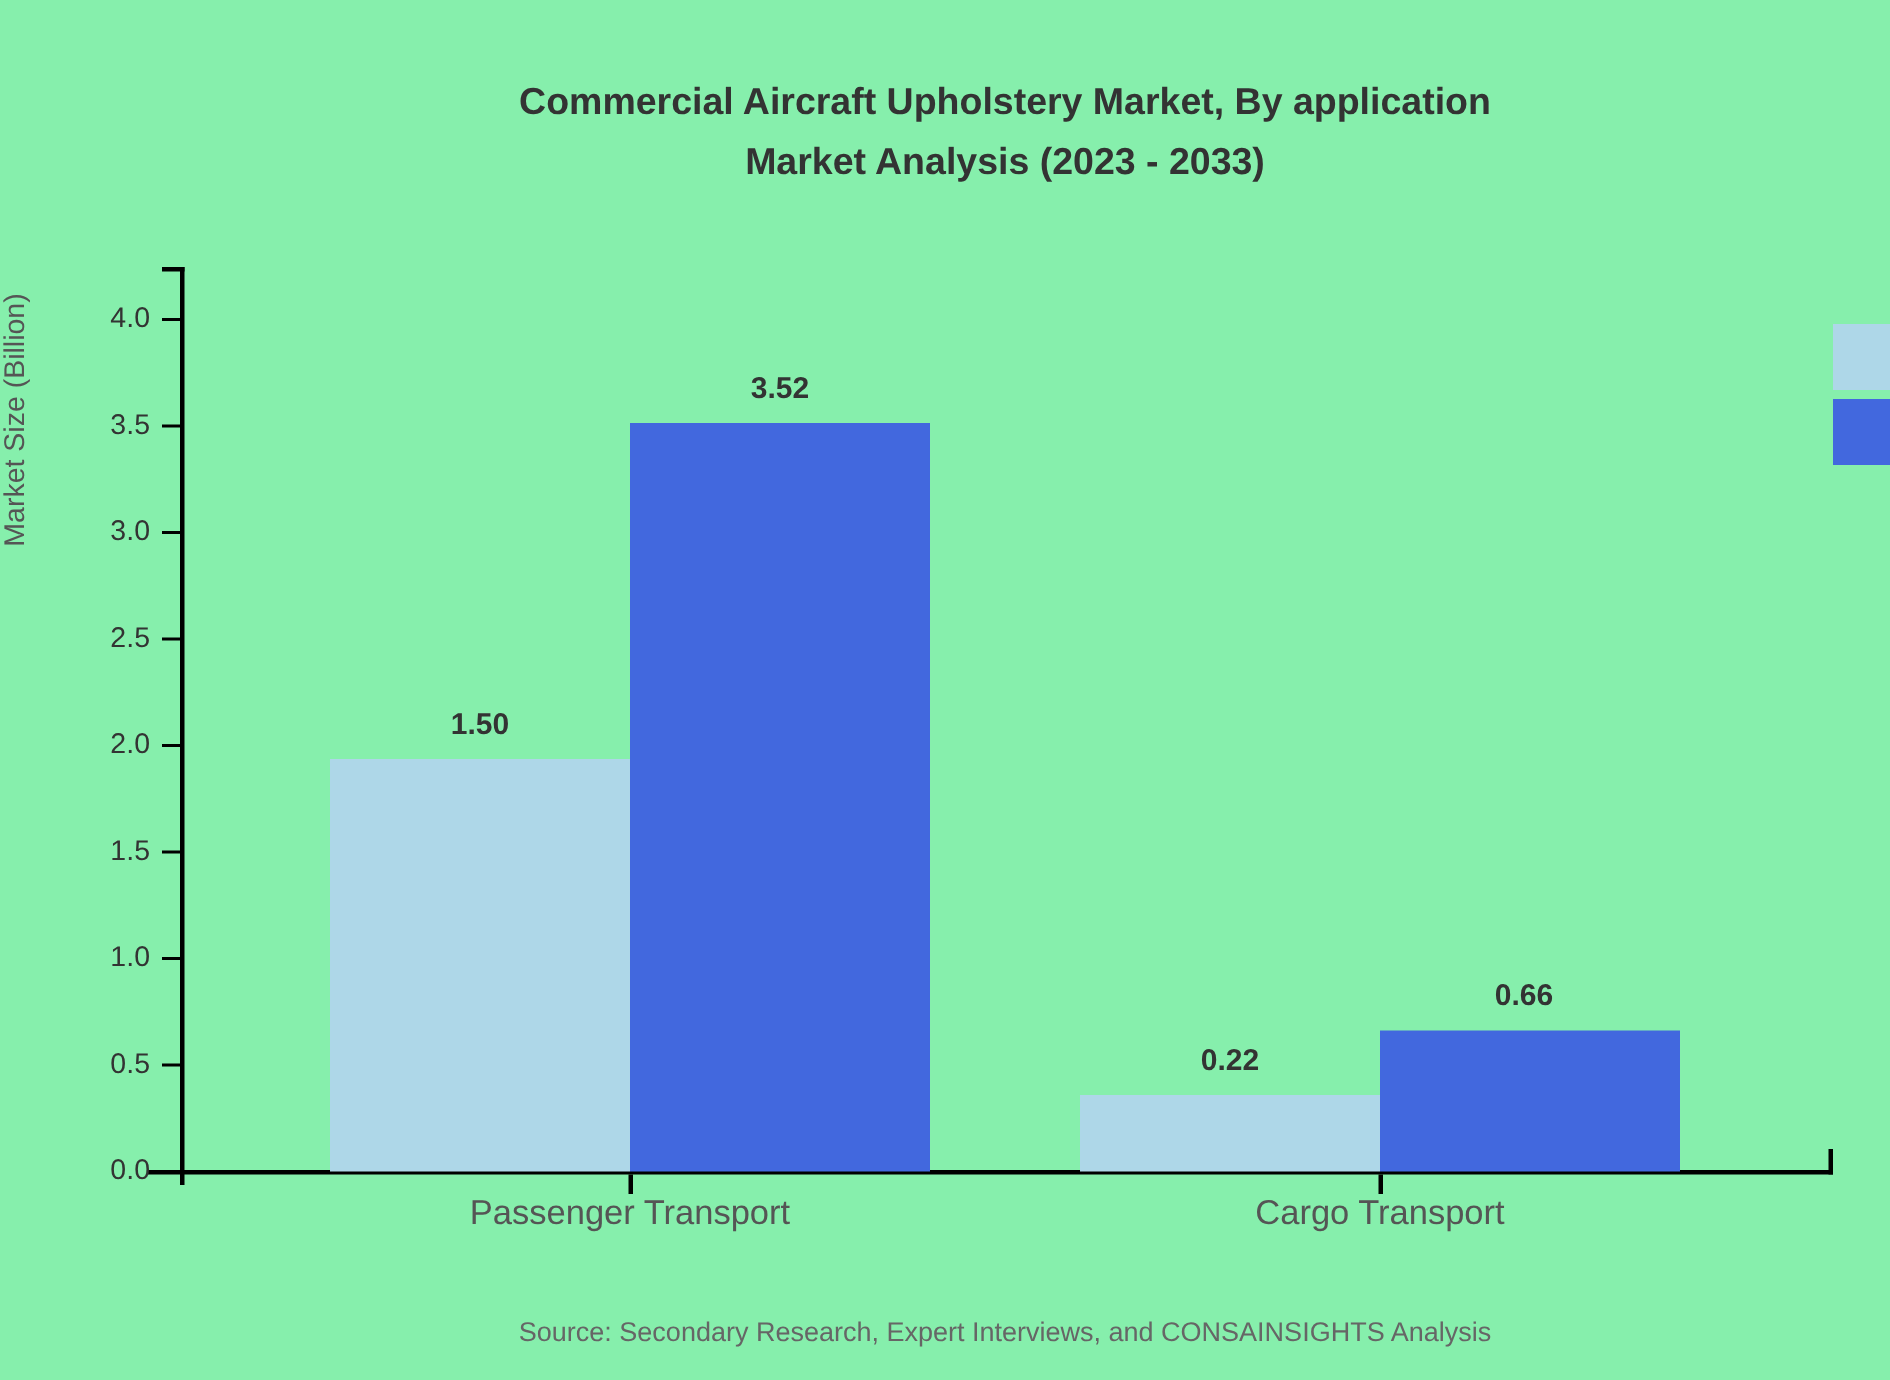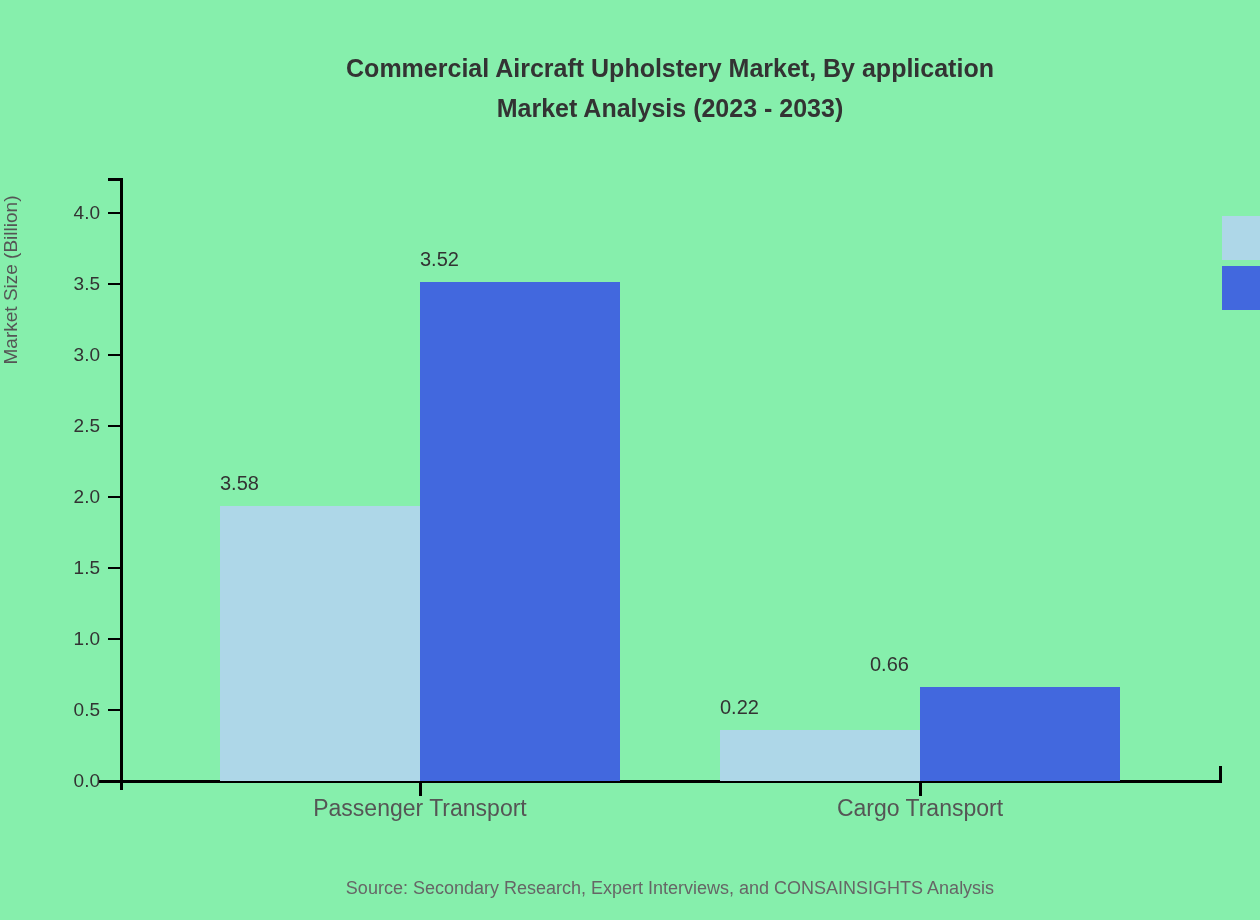--- a/index.html
+++ b/index.html
@@ -124,23 +124,25 @@
   }
 
   
   .bar {
     position: absolute;
     bottom: 139px;      
   }
   .bar-label {
     position: absolute;
     width: 200px;
+    text-align: center;
     font-size: 20px;
     color: #333333;
     line-height: 1;
+    font-weight: bold;
   }
 
   
   .legend-row {
     position: absolute;
     height: 44px;
   }
   .legend-label {
     position: absolute;
     right: 0;
@@ -200,27 +202,27 @@
       <div class="ytick" style="top: 354.353px;"></div>
       <div class="ytick-label" style="top: 345.353px;">3.0</div>
       <div class="ytick" style="top: 283.412px;"></div>
       <div class="ytick-label" style="top: 274.412px;">3.5</div>
       <div class="ytick" style="top: 212.471px;"></div>
       <div class="ytick-label" style="top: 203.471px;">4.0</div>
     </div>
 
   <div id="bars-layer">
       <div class="bar" title="Passenger Transport — 2023: 1.94" style="left: 220px; width: 200px; height: 275.252px; background: rgb(174, 215, 232);"></div>
-      <div class="bar-label" style="left: 220px; width: 200px; top: 472.748px;">3.58</div>
+      <div class="bar-label" style="left: 220px; width: 200px; top: 472.748px;">1.50</div>
       <div class="bar" title="Passenger Transport — 2033: 3.52" style="left: 420px; width: 200px; height: 499.426px; background: rgb(66, 104, 222);"></div>
       <div class="bar-label" style="left: 420px; width: 200px; top: 248.574px;">3.52</div>
       <div class="bar" title="Cargo Transport — 2023: 0.36" style="left: 720px; width: 200px; height: 51.0776px; background: rgb(174, 215, 232);"></div>
       <div class="bar-label" style="left: 720px; width: 200px; top: 696.922px;">0.22</div>
       <div class="bar" title="Cargo Transport — 2033: 0.66" style="left: 920px; width: 200px; height: 93.6424px; background: rgb(66, 104, 222);"></div>
-      <div class="bar-label" style="left: 870px; width: 200px; top: 654.358px;">0.66</div>
+      <div class="bar-label" style="left: 916px; width: 200px; top: 654.358px;">0.66</div>
     </div>
 
   <div id="x-ticks-layer">
       <div class="xtick" style="left: 419px;"></div>
       <div class="xtick-label" style="left: 220px;">Passenger Transport</div>
       <div class="xtick" style="left: 919px;"></div>
       <div class="xtick-label" style="left: 720px;">Cargo Transport</div>
     </div>
 
   <div id="legend-layer">

